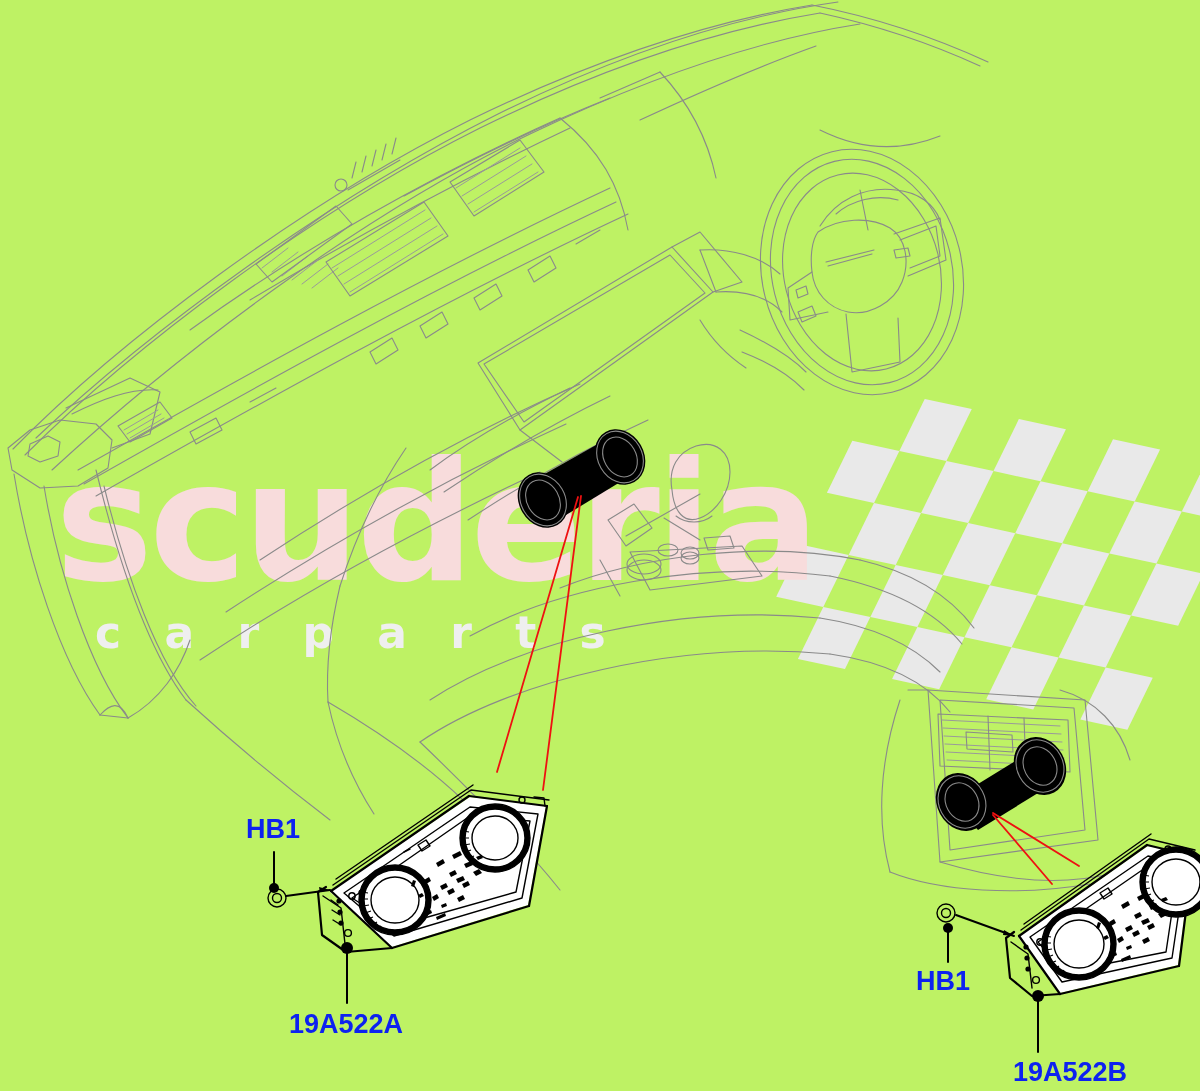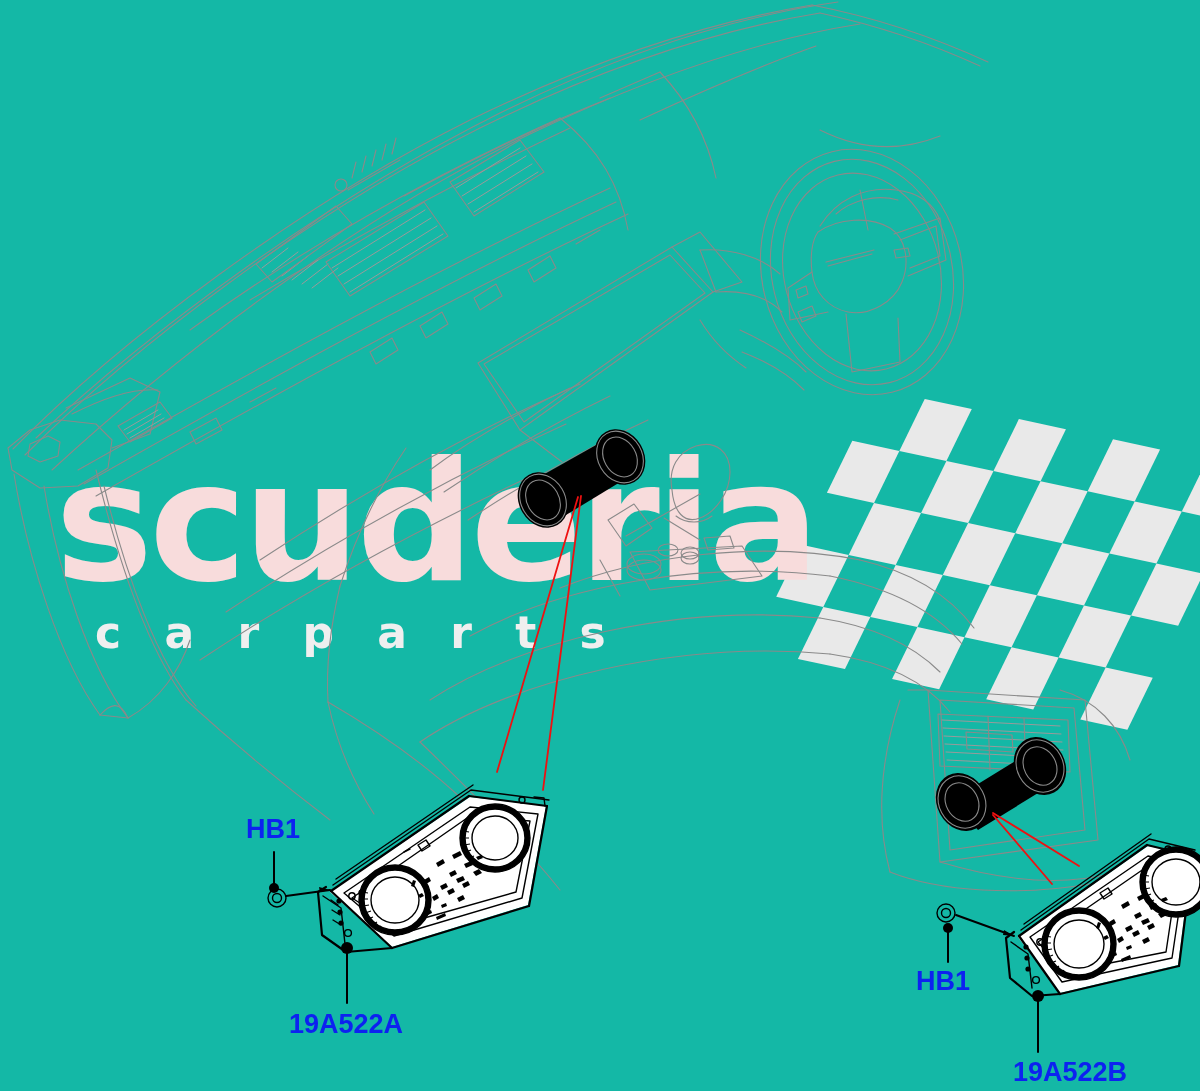--- a/index.html
+++ b/index.html
@@ -8,21 +8,21 @@
     padding: 0;
     background: #ffffff;
   }
   body {
     font-family: "Liberation Sans", sans-serif;
   }
   #stage {
     position: relative;
     width: 1200px;
     height: 1091px;
-    background: #14b8a6;
+    background: #bef264;
     overflow: hidden;
   }
   #stage svg.layer {
     position: absolute;
     top: 0;
     left: 0;
     width: 1200px;
     height: 1091px;
   }
   .wm-text {

